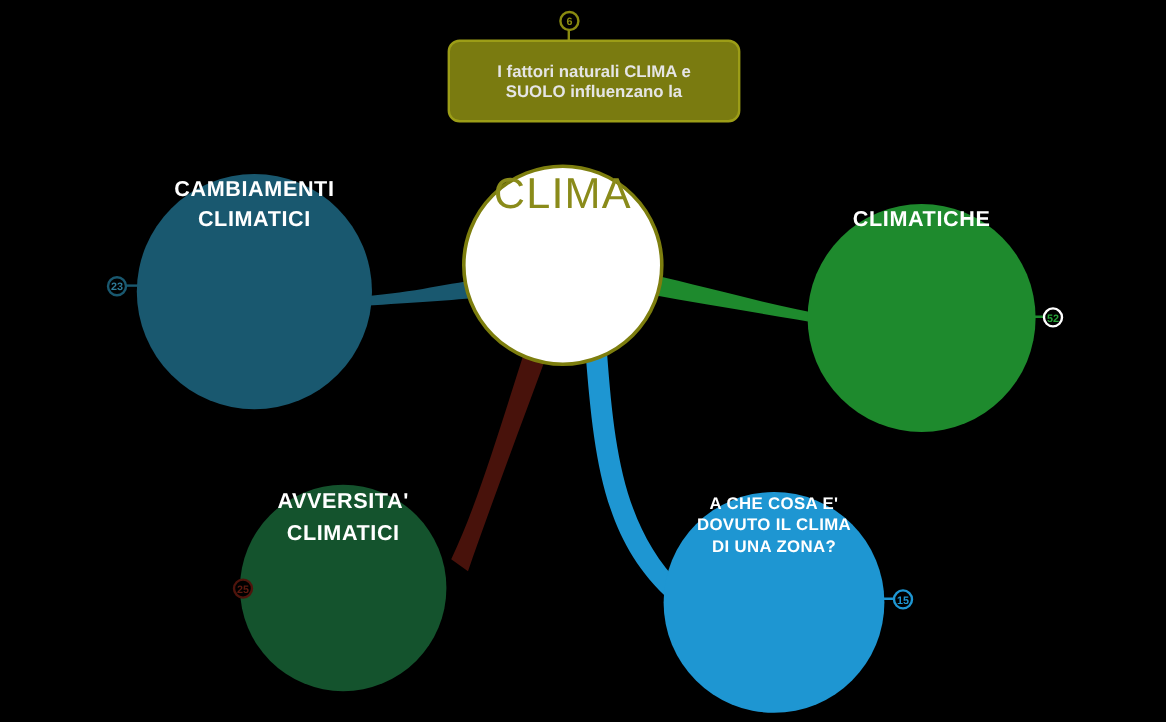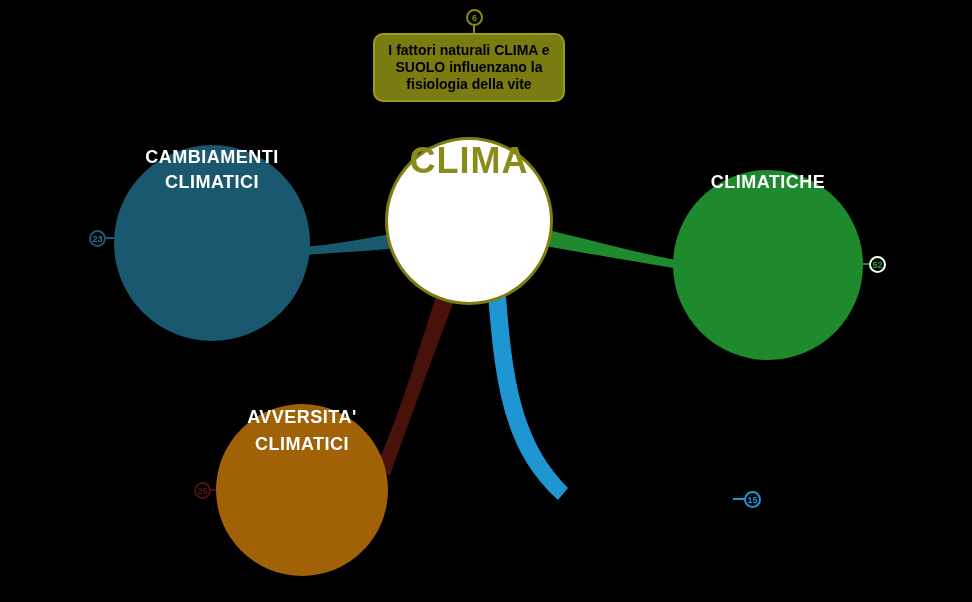--- a/index.html
+++ b/index.html
@@ -7,33 +7,33 @@
     position:relative;width:972px;height:602px;background:#000000;
     font-family:"Liberation Sans",sans-serif;overflow:hidden;
   }
   .links{position:absolute;left:0;top:0;z-index:1;}
   .node{
     position:absolute;z-index:2;border-radius:50%;
     display:flex;flex-direction:column;align-items:center;
     text-align:center;color:#ffffff;font-weight:bold;cursor:pointer;box-sizing:border-box;
   }
   .node-center{left:385px;top:137px;width:168px;height:168px;background:#ffffff;border:3px solid #7d7e0e;}
-  .center-label{font-size:36px;font-weight:bold;color:#8a8b1a;letter-spacing:1px;}
+  .center-label{font-size:36px;font-weight:normal;color:#8a8b1a;letter-spacing:1px;}
   .node-teal{left:114px;top:145px;width:196px;height:196px;background:#19586f;}
   .node-green{left:673px;top:170px;width:190px;height:190px;background:#1e8a2d;}
-  .node-red{left:216px;top:404px;width:172px;height:172px;background:#a16207;}
+  .node-red{left:200px;top:404px;width:172px;height:172px;background:#14532d;}
   .node-blue{left:553px;top:410px;width:184px;height:184px;background:#1e96d2;}
   .nl{font-size:18px;line-height:1.4;letter-spacing:.5px;font-weight:bold;}
   .node-red .nl{line-height:1.5;}
   .node-blue .nl{font-size:14px;line-height:1.3;letter-spacing:.3px;}
   .note{
-    position:absolute;left:373px;top:33px;width:192px;height:69px;z-index:2;
+    position:absolute;left:373px;top:33px;width:244px;height:69px;z-index:2;
     background:#7a7b10;border:2px solid #9c9d17;border-radius:10px;box-sizing:border-box;
     display:flex;flex-direction:column;justify-content:center;
-    text-align:center;color:#000000;font-weight:bold;cursor:pointer;
+    text-align:center;color:#e5e5e5;font-weight:bold;cursor:pointer;
   }
   .note-line{font-size:14px;line-height:17px;}
   .badge{
     position:absolute;z-index:3;width:17px;height:17px;border-radius:50%;
     display:flex;align-items:center;justify-content:center;
     font-size:9px;font-weight:bold;box-sizing:border-box;background:#000000;cursor:pointer;
   }
   .b-olive{border:2px solid #8a8b10;color:#8a8b10;}
   .b-teal {border:2px solid #19586f;color:#2e7a97;}
   .b-green{border:2px solid #ffffff;color:#27a337;}
@@ -53,21 +53,20 @@
     <line x1="474" y1="25" x2="474" y2="34" stroke="#8a8b10" stroke-width="2"></line>
     <line x1="104" y1="238" x2="118" y2="238" stroke="#19586f" stroke-width="2"></line>
     <line x1="858" y1="264" x2="872" y2="264" stroke="#1e8a2d" stroke-width="2"></line>
     <line x1="208" y1="490" x2="222" y2="490" stroke="#48120b" stroke-width="2"></line>
     <line x1="733" y1="499" x2="747" y2="499" stroke="#1e96d2" stroke-width="2"></line>
   </svg>
 
   <div class="note">
     <div class="note-line">I fattori naturali CLIMA e</div>
     <div class="note-line">SUOLO influenzano la</div>
-    <div class="note-line">fisiologia della vite</div>
   </div>
   <div class="badge b-olive" style="left:466px;top:9px;">6</div>
 
   <div class="node node-center">
     <span class="center-label">CLIMA</span>
   </div>
 
   <div class="node node-teal">
     <div class="nl">CAMBIAMENTI</div>
     <div class="nl">CLIMATICI</div>
@@ -78,15 +77,20 @@
     <div class="nl">CLIMATICHE</div>
   </div>
   <div class="badge b-green" style="left:869px;top:256px;">52</div>
 
   <div class="node node-red">
     <div class="nl">AVVERSITA'</div>
     <div class="nl">CLIMATICI</div>
   </div>
   <div class="badge b-red" style="left:194px;top:482px;">25</div>
 
+  <div class="node node-blue">
+    <div class="nl">A CHE COSA E'</div>
+    <div class="nl">DOVUTO IL CLIMA</div>
+    <div class="nl">DI UNA ZONA?</div>
+  </div>
   <div class="badge b-blue" style="left:744px;top:491px;">15</div>
 
 </div>
 
 </body></html>

